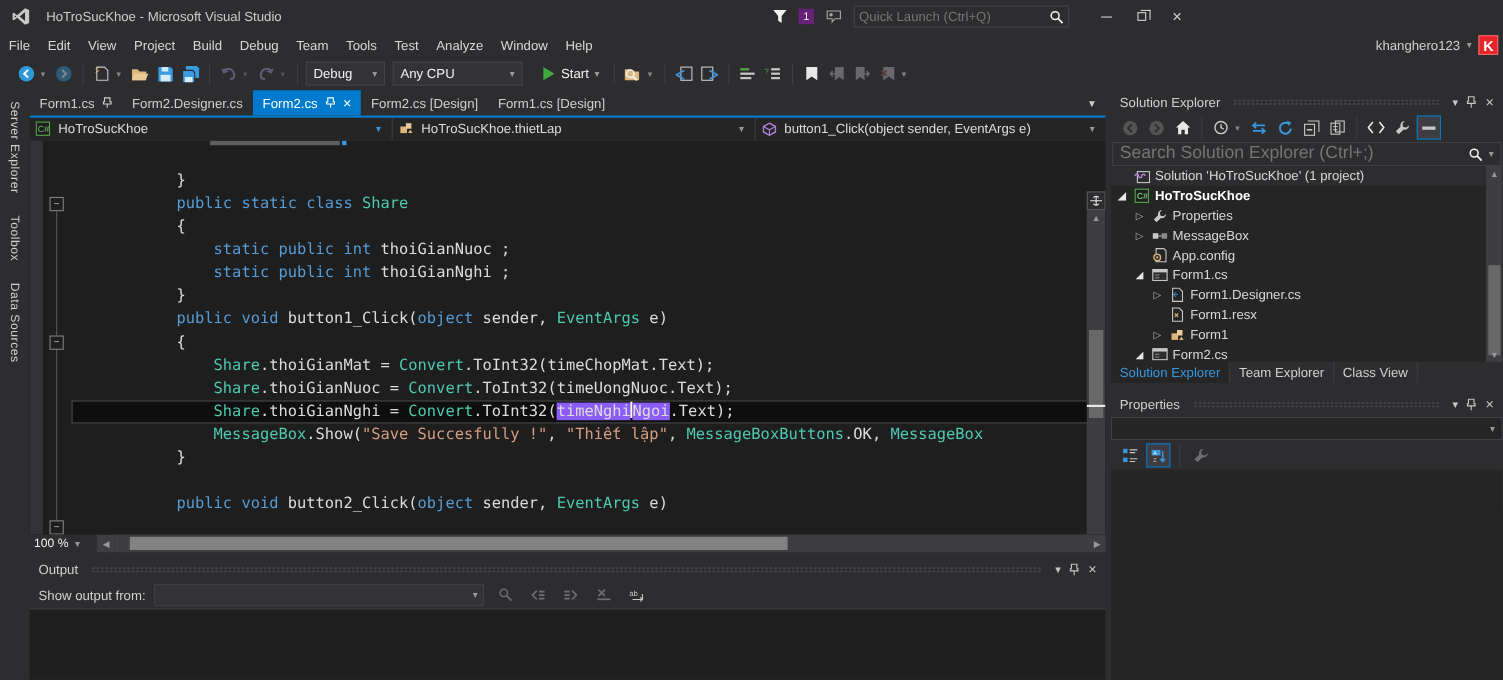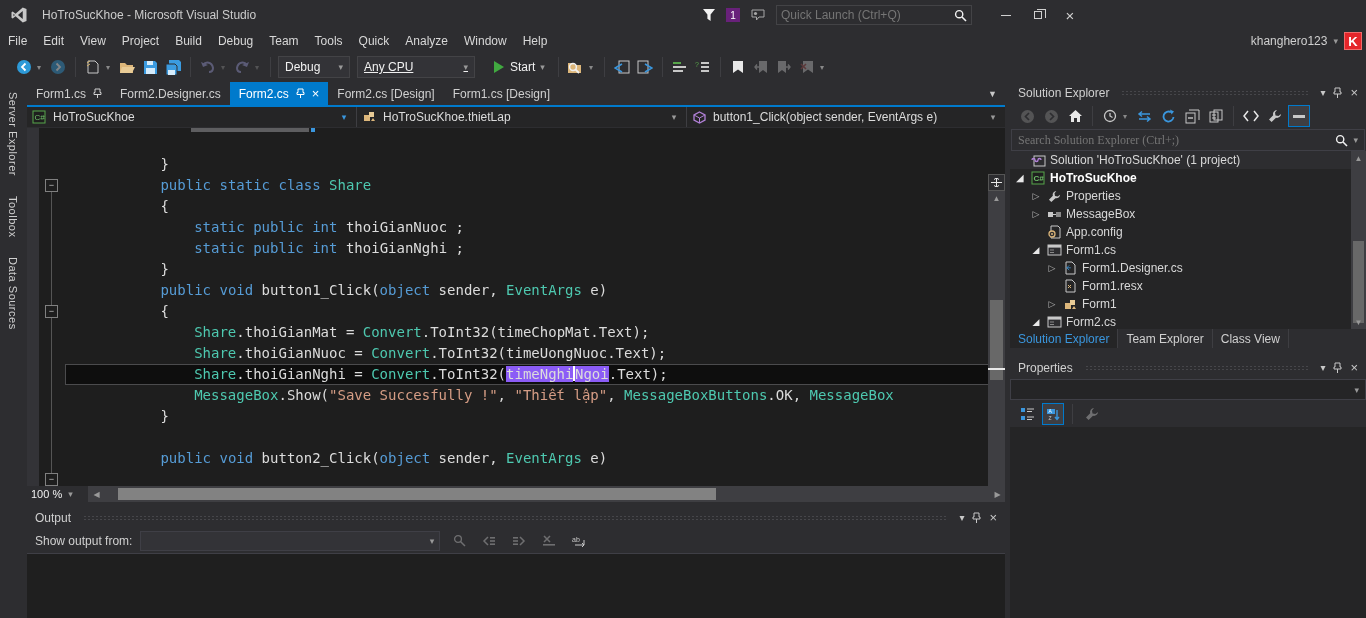--- a/index.html
+++ b/index.html
@@ -96,21 +96,21 @@
   #output-from-combo .dd-caret { margin-left:auto; margin-right:5px; }
   #output-content { flex:1; background:#1f1f1f; border-top:1px solid #3f3f46; margin:0 0 0 0; }
   .mini-icon { width:22px; height:20px; display:flex; align-items:center; justify-content:center; }
 
   
   #right-panel { position:absolute; left:1010px; top:82px; width:356px; height:536px; background:#2d2d30; display:flex; flex-direction:column; }
   #se-toolbar { height:26px; display:flex; align-items:center; padding:0 6px; gap:2px; background:#2d2d30; }
   .se-icon { width:22px; height:22px; display:flex; align-items:center; justify-content:center; }
   .se-icon.toggled { border:1px solid #007acc; background:#3e3e42; }
   #se-search { height:22px; margin:0 1px; background:#2d2d30; border:1px solid #3f3f46; display:flex; align-items:center; padding:0 6px; }
-  #se-search input { flex:1; background:transparent; border:none; outline:none; color:#7f7f7f; font-size:12px; font-family:Liberation Serif, serif; }
+  #se-search input { flex:1; background:transparent; border:none; outline:none; color:#7f7f7f; font-size:16px; font-family:Liberation Sans, sans-serif; }
   #se-tree { height:178px; background:#252526; position:relative; overflow:hidden; }
   .tree-row { height:18px; display:flex; align-items:center; color:#d8d8d8; padding-left:4px; gap:4px; white-space:nowrap; }
   .tree-row.selrow { background:#2d2d30; }
   .tree-row.bold { font-weight:bold; color:#fff; }
   .expander { width:12px; text-align:center; font-size:9px; color:#b5b5b5; flex:none; }
   .expander.exp { color:#e8e8e8; }
   .tree-icon { width:16px; height:16px; flex:none; display:flex; align-items:center; justify-content:center; }
   #tree-scroll { position:absolute; right:0; top:0; width:15px; height:100%; background:#3e3e42; }
   #tree-thumb { position:absolute; left:2px; width:11px; top:90px; height:82px; background:#686868; }
   #tree-down { position:absolute; bottom:0; width:100%; }
@@ -170,21 +170,21 @@
 <div id="menubar">
 
   <div class="menu-item">File</div>
     <div class="menu-item">Edit</div>
     <div class="menu-item">View</div>
     <div class="menu-item">Project</div>
     <div class="menu-item">Build</div>
     <div class="menu-item">Debug</div>
     <div class="menu-item">Team</div>
     <div class="menu-item">Tools</div>
-    <div class="menu-item">Quick</div>
+    <div class="menu-item">Test</div>
     <div class="menu-item">Analyze</div>
     <div class="menu-item">Window</div>
     <div class="menu-item">Help</div>
     <div id="menubar-right">
     <span id="user-name">khanghero123</span>
     <span class="dd-caret">▾</span>
     <span id="avatar">K</span>
   </div>
 </div>
 
@@ -243,21 +243,21 @@
         <path d="M13 5 C10 1 4 2 3 8 C3 11 5 12 7 12" fill="none" stroke="#9b9bd7" stroke-width="2"></path>
         <path d="M15 2 L13 7 L8 5 Z" fill="#9b9bd7"></path>
       </svg>
   </span>
   <span class="tb-dd dim">▾</span>
   <span class="tb-sep"></span>
   <div class="combo" style="width:72px;">
     <span>Debug</span>
       <span class="dd-caret">▾</span>
   </div>
-  <div class="combo" style="width:118px; margin-left:4px;text-decoration:underline;">
+  <div class="combo" style="width:118px; margin-left:4px;">
     <span>Any CPU</span>
       <span class="dd-caret">▾</span>
   </div>
   <span style="width:6px;"></span>
   <div id="start-button">
     <svg width="12" height="14" viewBox="0 0 12 14">
         <path d="M1 1 L11 7 L1 13 Z" fill="#41a940"></path>
       </svg>
     <span>Start</span>
     <span class="dd-caret">▾</span>

